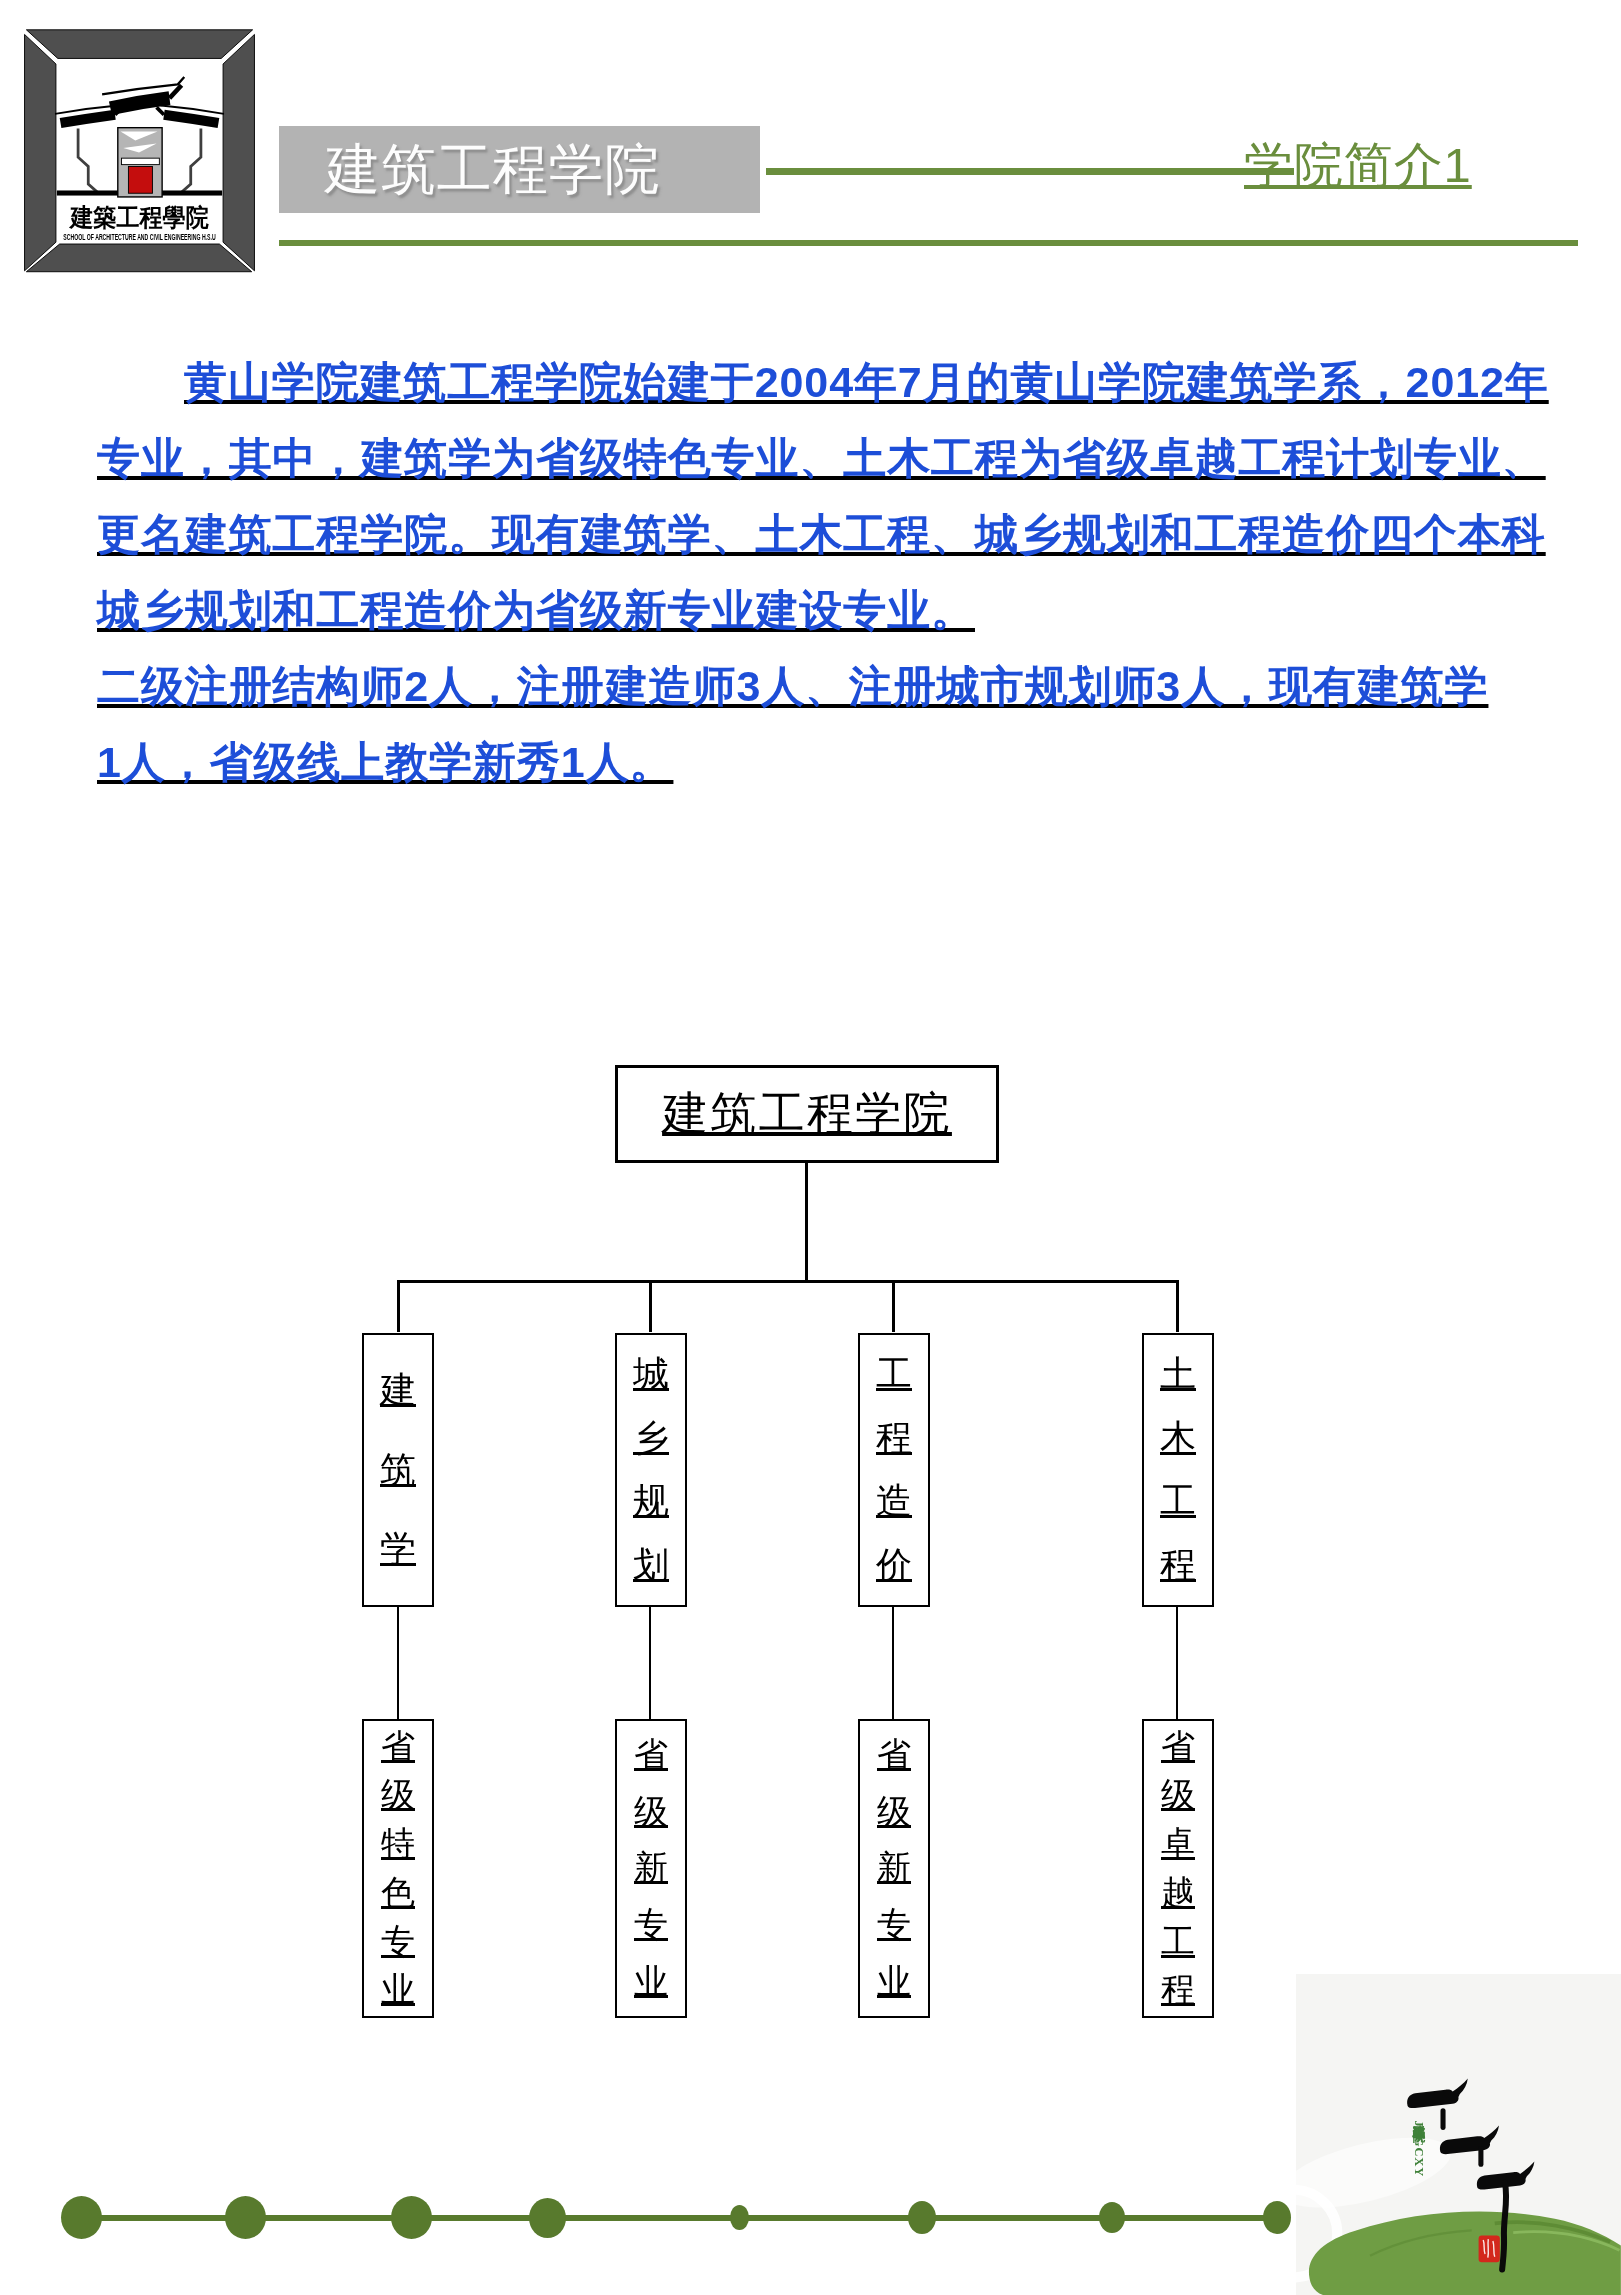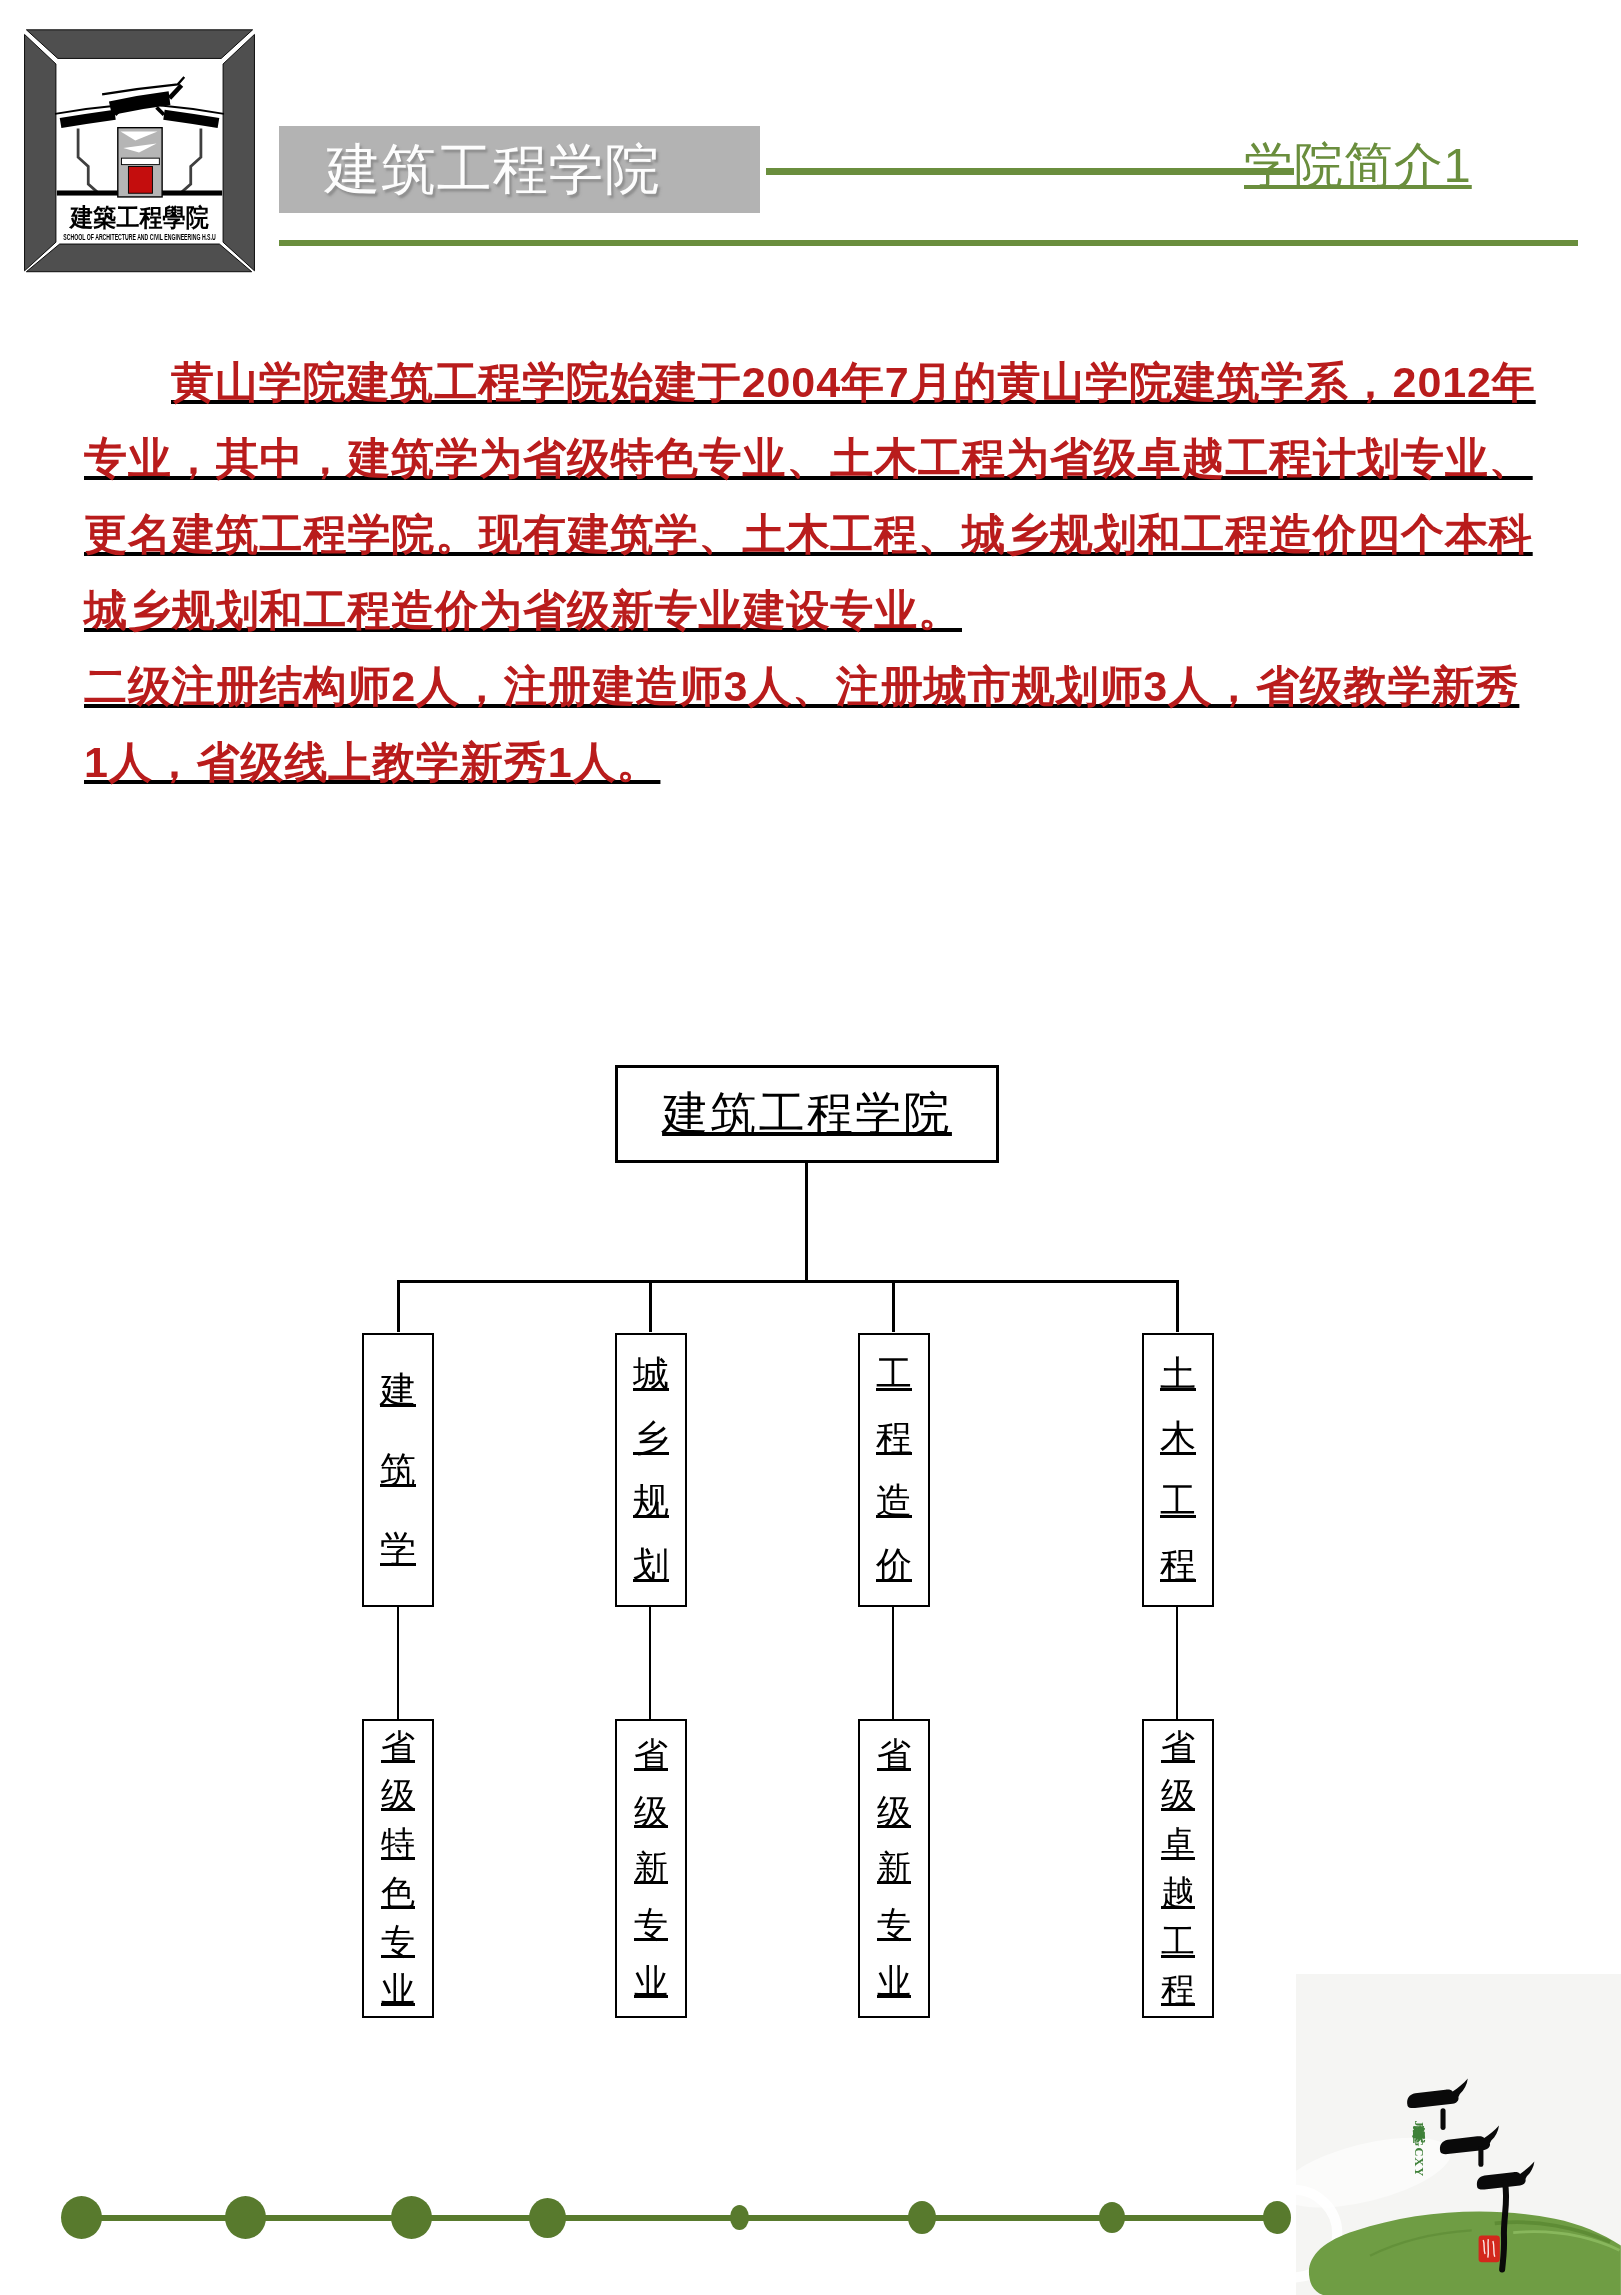--- a/index.html
+++ b/index.html
@@ -14,21 +14,21 @@
         font-size:55px;letter-spacing:0.9px;color:#fdfdfd;font-weight:500;white-space:nowrap;
         text-shadow:2.3px 2.8px 2.3px rgba(110,110,110,.55);}
   .header-dash{left:766px;top:168px;width:528px;height:6.5px;background:var(--green-accent);}
   .section-label{left:1244px;top:139px;font-size:49px;line-height:1.1;letter-spacing:0.9px;
         color:var(--green-accent);font-weight:500;white-space:nowrap;}
   .header-rule{left:279px;top:240px;width:1299px;height:6px;background:var(--green-accent);}
 
   
   .intro{left:84px;top:344px;width:1493px;}
   .intro .line{height:76px;line-height:76px;font-size:43px;font-weight:700;
-        letter-spacing:0.9px;white-space:nowrap;color:#b91c1c;}
+        letter-spacing:0.9px;white-space:nowrap;color:#1d4ed8;margin-left:13px;}
   .intro .indent{text-indent:87px;}
 
   
   .chart-line{position:absolute;background:#000;}
   .root-box{left:615px;top:1065px;width:384px;height:98px;border:3.2px solid #000;
         box-sizing:border-box;display:flex;align-items:center;justify-content:center;
         font-size:46px;letter-spacing:2.3px;font-weight:500;background:#fff;}
   .branch-box{width:72px;border:2.8px solid #000;box-sizing:border-box;background:#fff;}
   .branch-box .vtext{display:flex;flex-direction:column;justify-content:space-evenly;
         align-items:center;height:100%;font-weight:500;}
@@ -103,21 +103,21 @@
   </div>
   <div class="abs header-dash"></div>
   <div class="abs section-label">学院简介1</div>
   <div class="abs header-rule"></div>
 
   <div class="abs intro">
     <div class="line indent">黄山学院建筑工程学院始建于2004年7月的黄山学院建筑学系，2012年</div>
     <div class="line">专业，其中，建筑学为省级特色专业、土木工程为省级卓越工程计划专业、</div>
     <div class="line">更名建筑工程学院。现有建筑学、土木工程、城乡规划和工程造价四个本科</div>
     <div class="line">城乡规划和工程造价为省级新专业建设专业。</div>
-    <div class="line">二级注册结构师2人，注册建造师3人、注册城市规划师3人，省级教学新秀</div>
+    <div class="line">二级注册结构师2人，注册建造师3人、注册城市规划师3人，现有建筑学</div>
     <div class="line">1人，省级线上教学新秀1人。</div>
   </div>
 
   <div class="abs root-box">
     <span>建筑工程学院</span>
   </div>
 
   <div class="chart-line" style="left:805px;top:1163px;width:2.8px;height:119px;"></div>
   <div class="chart-line" style="left:397px;top:1280px;width:782px;height:2.8px;"></div>
   <div class="chart-line" style="left:397px;top:1282px;width:2.8px;height:50px;"></div>

